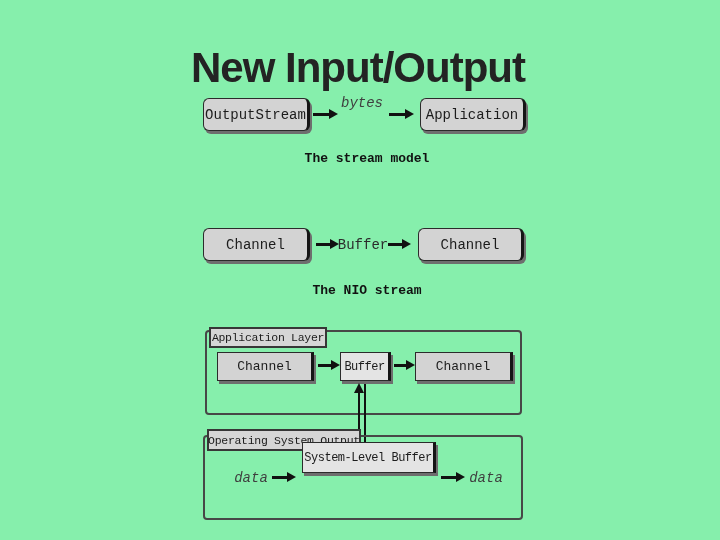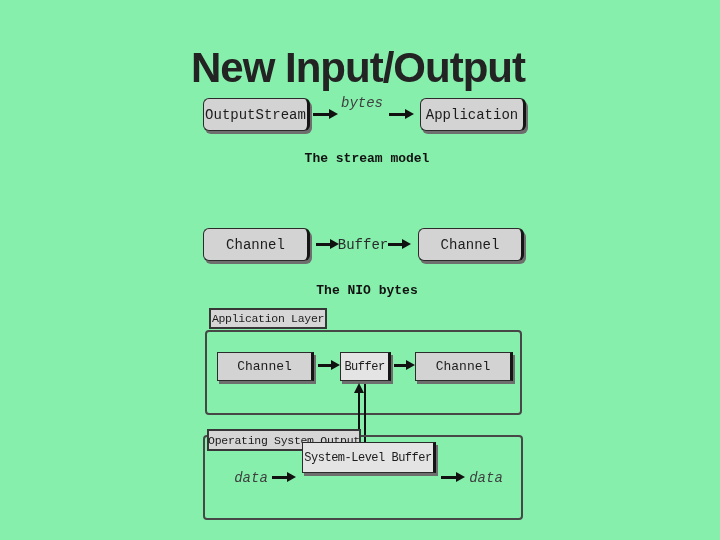--- a/index.html
+++ b/index.html
@@ -94,27 +94,27 @@
   <div>
     <div class="abs dbox fs14" style="left:203px; top:228px; width:103px; height:31px;">
       <span>Channel</span>
     </div>
     <div class="abs harrow" style="left:316px; top:243px; width:14px;"></div>
     <div class="abs plain" style="left:363px; top:245px;">Buffer</div>
     <div class="abs harrow" style="left:388px; top:243px; width:14px;"></div>
     <div class="abs dbox fs14" style="left:418px; top:228px; width:102px; height:31px;">
       <span>Channel</span>
     </div>
-    <div class="abs caption" style="left:367px; top:283px;">The NIO bytes</div>
+    <div class="abs caption" style="left:367px; top:283px;">The NIO stream</div>
   </div>
 
   <div>
 
     <div class="abs outerbox" style="left:205px; top:330px; width:313px; height:81px;"></div>
-    <div class="abs tab" style="left:209px; top:308px; width:114px; height:17px;text-align:center;">
+    <div class="abs tab" style="left:209px; top:327px; width:114px; height:17px;text-align:center;">
       <span>Application Layer</span>
     </div>
 
     <div class="abs dbox fs13" style="left:217px; top:352px; width:93px; height:27px;">
       <span>Channel</span>
     </div>
     <div class="abs harrow" style="left:318px; top:364px; width:13px;"></div>
     <div class="abs dbox light fs12" style="left:340px; top:352px; width:47px; height:27px;">
       <span>Buffer</span>
     </div>

